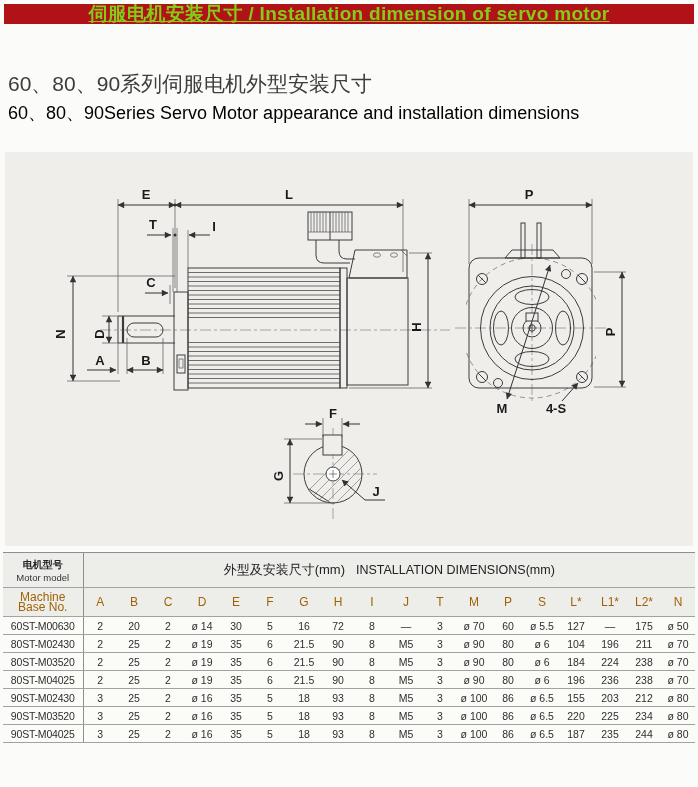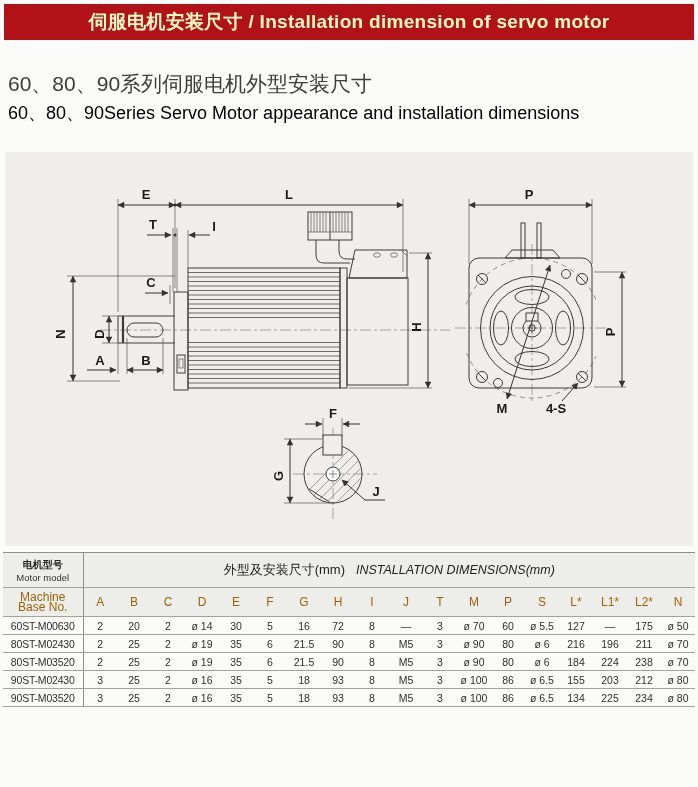--- a/index.html
+++ b/index.html
@@ -1,23 +1,23 @@
 <!DOCTYPE html>
 <html><head>
 <meta charset="utf-8">
 <style>
   html,body{margin:0;padding:0;}
   body{
     width:698px;height:787px;position:relative;overflow:hidden;
     background:#fbfbf9;font-family:"Liberation Sans",sans-serif;
   }
   .banner{
-    position:absolute;left:4px;top:4px;width:690px;height:36px;
-    background:#b01218;color:#fef9c3;display:flex;align-items:center;justify-content:center;
-    font-size:19px;font-weight:bold;letter-spacing:.3px;
+    position:absolute;left:4px;top:4px;width:690px;height:20px;
+    background:#b01218;color:#84cc16;display:flex;align-items:center;justify-content:center;
+    font-size:19px;font-weight:bold;letter-spacing:.3px;text-decoration:underline;
   }
   .sub-zh{position:absolute;left:8px;top:70px;font-size:21px;color:#3d3d3d;}
   .sub-en{position:absolute;left:8px;top:101px;font-size:18px;color:#000000;}
   .panel{
     position:absolute;left:5px;top:152px;width:688px;height:394px;background:#efeeeb;
   }
   .panel svg{display:block;}
   .tablewrap{position:absolute;left:3px;top:552px;width:692px;}
   table{
     width:100%;border-collapse:collapse;table-layout:fixed;
@@ -25,21 +25,21 @@
   }
   thead{background:#edeeea;}
   th,td{padding:0;text-align:center;font-weight:normal;border-bottom:1px solid #a2a2a2;}
   tr.h1 th{height:34px;border-top:1px solid #8f8f8f;}
   tr.h2 th{height:28px;font-size:12px;color:#a16207;}
   td{height:17px;font-size:10.5px;}
   .model-col{border-right:1px solid #8f8f8f;}
   .mm-zh{font-size:10px;font-weight:bold;color:#222;line-height:14px;}
   .mm-en{font-size:9.5px;color:#333;line-height:11px;}
   .dims-title{font-size:13px;color:#222;}
-  .dims-title .en{margin-left:11px;font-size:12.5px;font-style:italic;}
+  .dims-title .en{margin-left:11px;font-size:12.5px;}
   .mb{font-size:9.5px;line-height:10px;color:#333;}
   td.model{font-size:10.5px;letter-spacing:-.2px;margin-top:8px;}
   
   .geo{stroke:#3c3c3c;stroke-width:1;fill:none;}
   .thin{stroke:#555;stroke-width:.7;fill:none;}
   .dim{stroke:#333;stroke-width:1;fill:none;}
   .cl{stroke:#8f8f8f;stroke-width:.8;fill:none;stroke-dasharray:11 3 3 3;}
   .dashc{stroke:#777;stroke-width:.8;fill:none;stroke-dasharray:5 4;}
   .rib{stroke:#4a4a4a;stroke-width:.8;fill:none;}
   .hatch{stroke:#8a8a8a;stroke-width:.8;}
@@ -309,21 +309,21 @@
           <td>35</td>
           <td>6</td>
           <td>21.5</td>
           <td>90</td>
           <td>8</td>
           <td>M5</td>
           <td>3</td>
           <td>ø 90</td>
           <td>80</td>
           <td>ø 6</td>
-          <td>216</td>
+          <td>104</td>
           <td>196</td>
           <td>211</td>
           <td>ø 70</td>
         </tr>
         <tr>
           <td class="model model-col">80ST-M03520</td>
           <td>2</td>
           <td>25</td>
           <td>2</td>
           <td>ø 19</td>
@@ -336,20 +336,41 @@
           <td>3</td>
           <td>ø 90</td>
           <td>80</td>
           <td>ø 6</td>
           <td>184</td>
           <td>224</td>
           <td>238</td>
           <td>ø 70</td>
         </tr>
         <tr>
+          <td class="model model-col">80ST-M04025</td>
+          <td>2</td>
+          <td>25</td>
+          <td>2</td>
+          <td>ø 19</td>
+          <td>35</td>
+          <td>6</td>
+          <td>21.5</td>
+          <td>90</td>
+          <td>8</td>
+          <td>M5</td>
+          <td>3</td>
+          <td>ø 90</td>
+          <td>80</td>
+          <td>ø 6</td>
+          <td>196</td>
+          <td>236</td>
+          <td>238</td>
+          <td>ø 70</td>
+        </tr>
+        <tr>
           <td class="model model-col">90ST-M02430</td>
           <td>3</td>
           <td>25</td>
           <td>2</td>
           <td>ø 16</td>
           <td>35</td>
           <td>5</td>
           <td>18</td>
           <td>93</td>
           <td>8</td>
@@ -372,20 +393,41 @@
           <td>35</td>
           <td>5</td>
           <td>18</td>
           <td>93</td>
           <td>8</td>
           <td>M5</td>
           <td>3</td>
           <td>ø 100</td>
           <td>86</td>
           <td>ø 6.5</td>
-          <td>134</td>
+          <td>220</td>
           <td>225</td>
           <td>234</td>
           <td>ø 80</td>
         </tr>
+        <tr>
+          <td class="model model-col">90ST-M04025</td>
+          <td>3</td>
+          <td>25</td>
+          <td>2</td>
+          <td>ø 16</td>
+          <td>35</td>
+          <td>5</td>
+          <td>18</td>
+          <td>93</td>
+          <td>8</td>
+          <td>M5</td>
+          <td>3</td>
+          <td>ø 100</td>
+          <td>86</td>
+          <td>ø 6.5</td>
+          <td>187</td>
+          <td>235</td>
+          <td>244</td>
+          <td>ø 80</td>
+        </tr>
       </tbody>
   </table>
 </div>
 
 </body></html>

